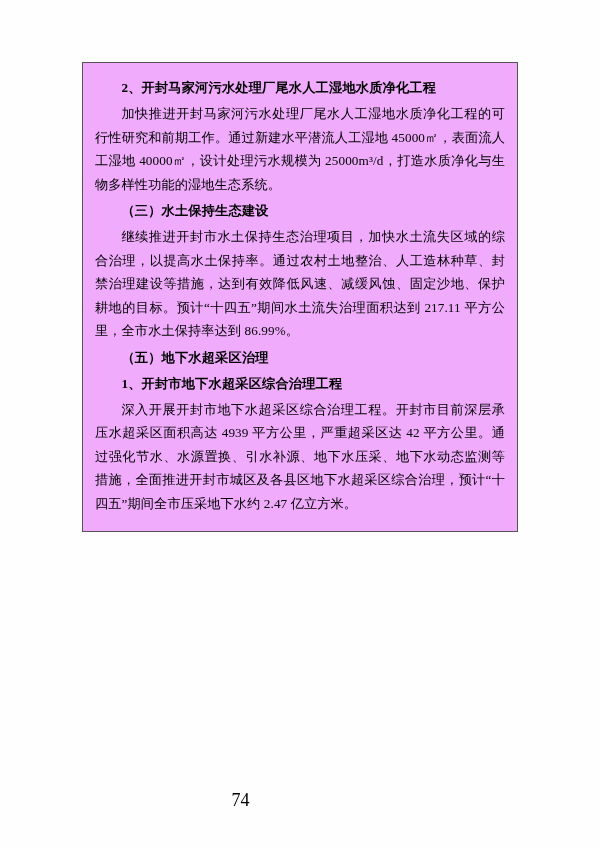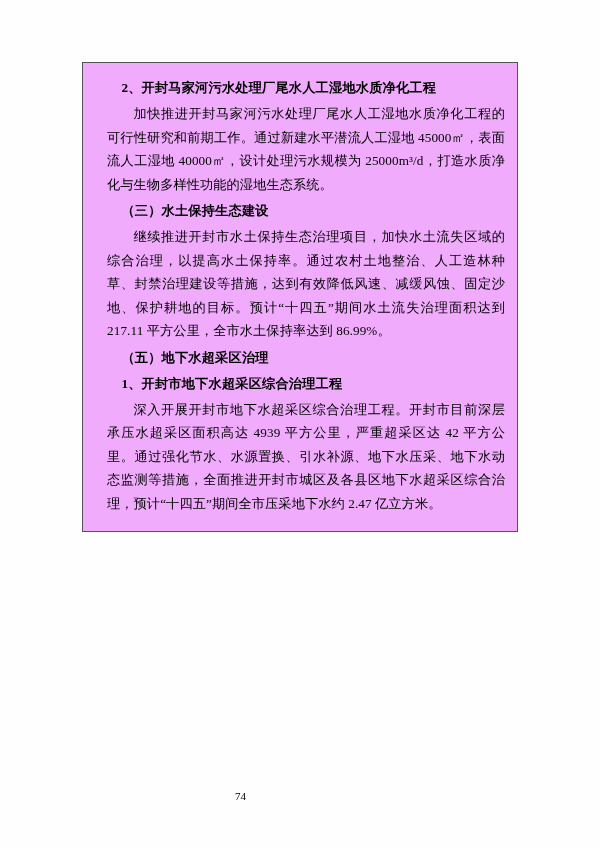--- a/index.html
+++ b/index.html
@@ -39,32 +39,32 @@
     font-size: 13.2px;
     line-height: 1.75;
     letter-spacing: 0.2px;
     text-indent: 2em;
     margin: 3px 0 3px 0;
   }
   p.body-text {
     font-size: 13.2px;
     line-height: 1.78;
     text-indent: 2em;
-    margin: 2px 0 2px 12px;
+    margin: 2px 0 2px 0;
     text-align: justify;
     text-justify: inter-ideograph;
     letter-spacing: 0.1px;
   }
   .page-number {
     position: absolute;
     left: 0;
     top: 790px;
     width: 481px;
     text-align: center;
-    font-size: 11px;
+    font-size: 18px;
     font-family: "Liberation Serif", serif;
   }
 </style>
 </head>
 <body>
 
 <div class="page">
 
   <div class="content-box">
 

